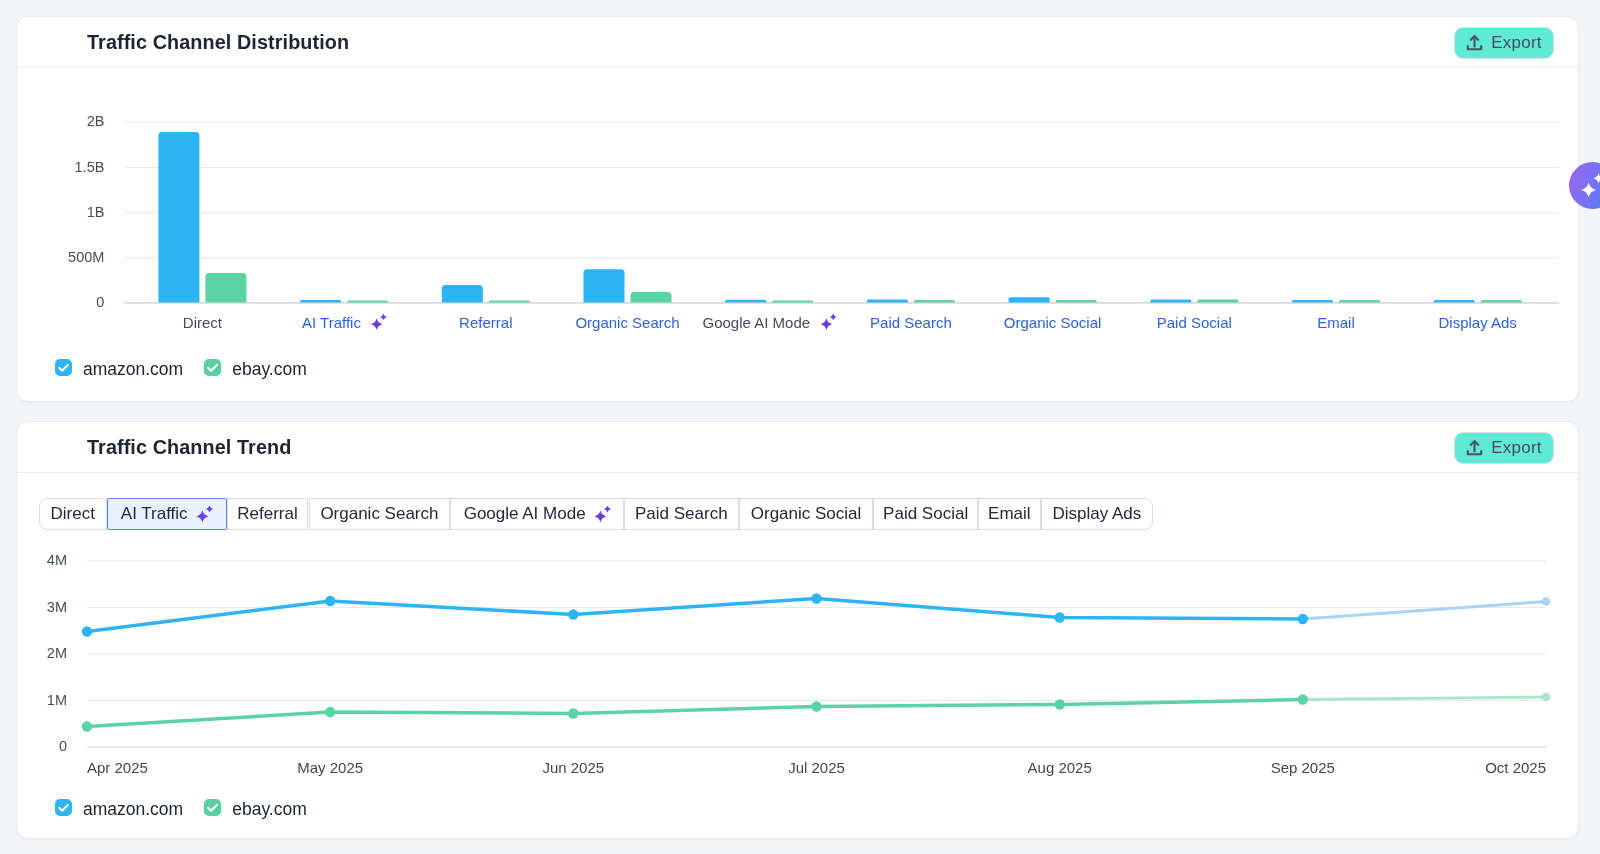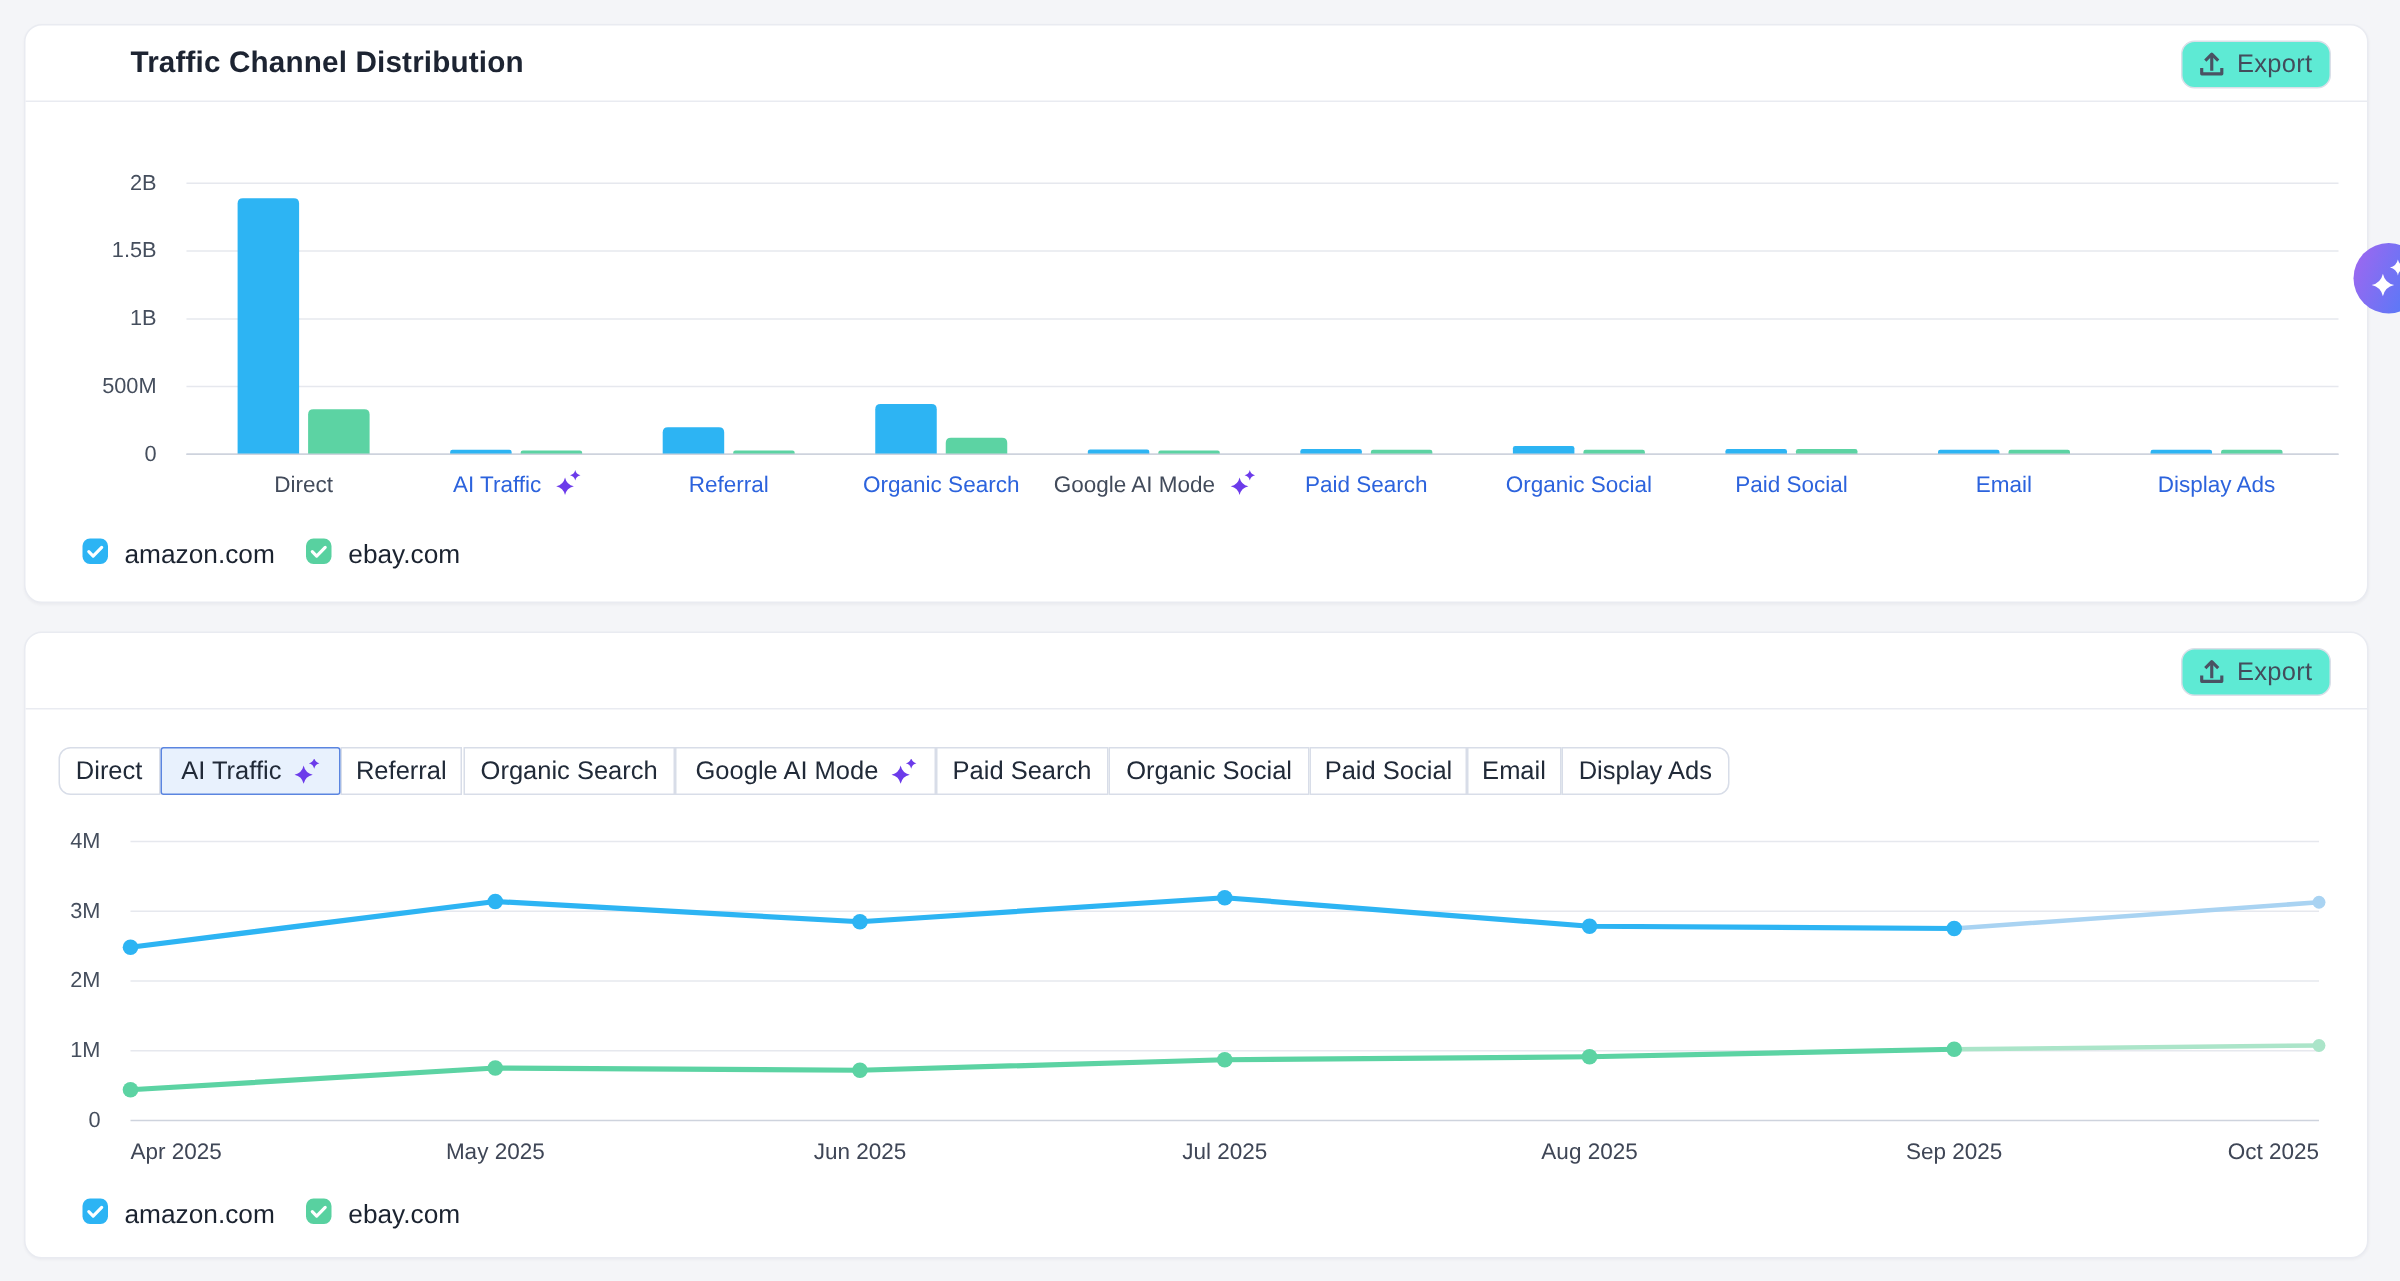--- a/index.html
+++ b/index.html
@@ -97,20 +97,21 @@
       <span class="cb" style="background:#58d1a0;">
         <svg width="17" height="17" viewBox="0 0 17 17" fill="none" stroke="#fff" stroke-width="2.1" stroke-linecap="round" stroke-linejoin="round">
           <path d="M4.2 8.8 L7.1 11.7 L12.8 5.9"></path>
         </svg>
       </span>
       <span class="ltxt">ebay.com</span>
     </div>
 </div>
 <div class="card" style="top:421px;height:417.5px;">
   <div class="chead">
+      <div class="ctitle">Traffic Channel Trend</div>
       <div class="exportbtn">
         <svg width="17" height="17" viewBox="0 0 17 17" fill="none" stroke="#4a5263" stroke-width="2.1" stroke-linecap="butt" stroke-linejoin="round" style="margin-right:8px;">
           <path d="M8.5 13.2 L8.5 2.6"></path>
           <path d="M4.2 6.4 L8.5 2.1 L12.8 6.4"></path>
           <path d="M1.8 11.3 L1.8 15.2 L15.2 15.2 L15.2 11.3"></path>
         </svg>
         <span>Export</span>
       </div>
     </div>
   <svg width="1562" height="417" viewBox="0 0 1562 417" style="position:absolute;left:0;top:0;">

